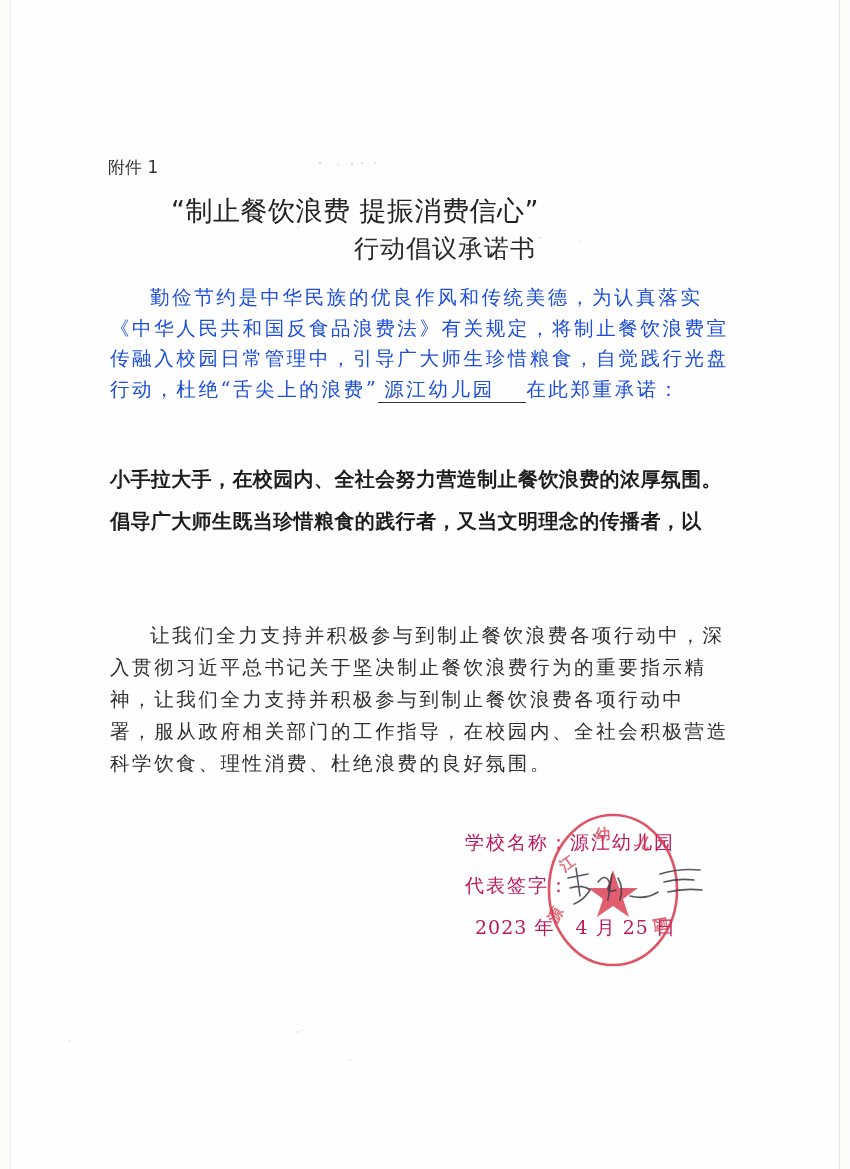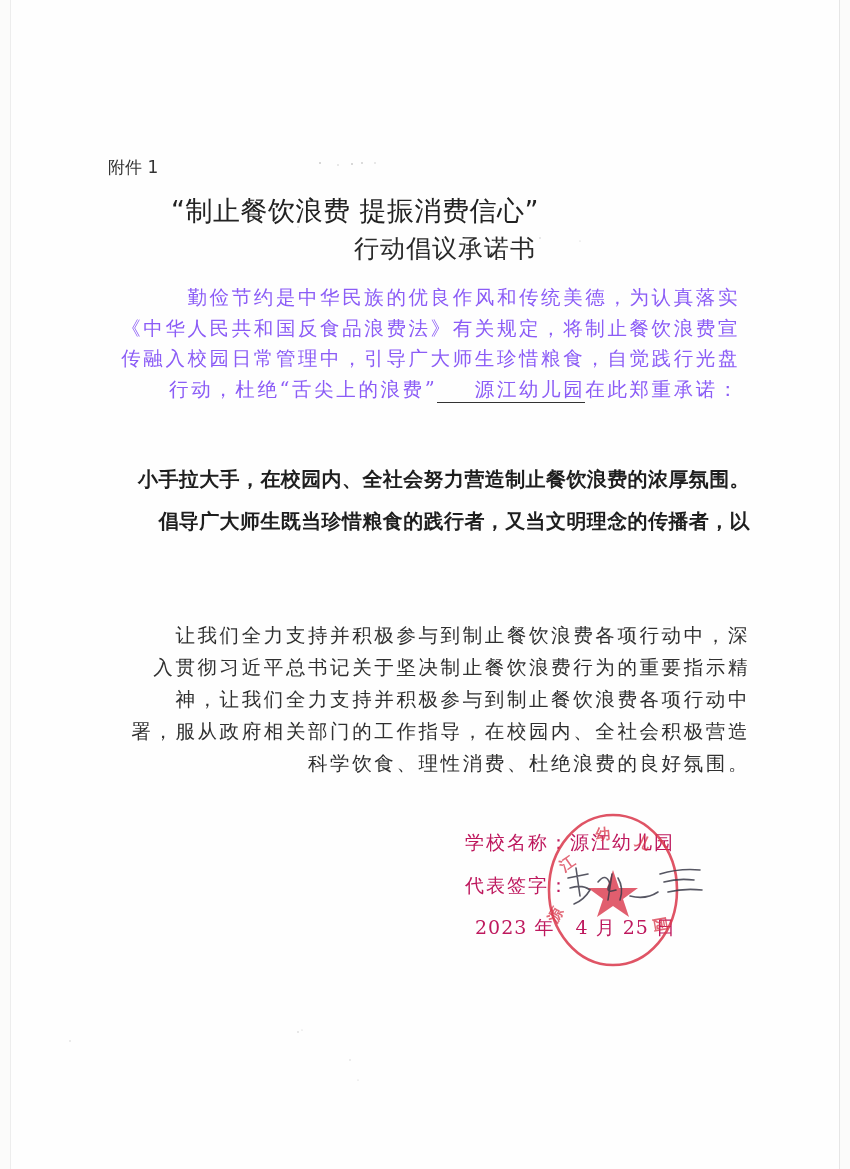--- a/index.html
+++ b/index.html
@@ -7,29 +7,29 @@
       width: 850px; height: 1169px; position: relative; overflow: hidden;
       background: #fbfbfa;
       font-family: "DejaVu Serif", "Liberation Serif", serif;
       color: #2a2a2a;
     }
     .page {
       position: absolute; left: 10px; top: 0; width: 828px; height: 1169px;
       background: #fefefe;
       border-left: 1px solid #ededed; border-right: 1px solid #e6e6e6;
     }
-    .abs { position: absolute; white-space: nowrap; text-align: right; }
+    .abs { position: absolute; white-space: nowrap; }
     .sans { font-family: "DejaVu Sans", "Liberation Sans", sans-serif; }
     .serif { font-family: "DejaVu Serif", "Liberation Serif", serif; }
 
     .attachment { left: 108px; top: 156px; font-size: 17px; color: #333; }
     .title1 { left: 0; width: 710px; text-align: center; top: 193px; font-size: 27px; color: #222; letter-spacing: 0.5px; }
     .title2 { left: 0; width: 850px; text-align: center; top: 232px; font-size: 25px; color: #2a2a2a; letter-spacing: 1px; padding-left: 20px; }
 
-    .p1 { left: 110px; top: 283px; width: 630px; font-size: 19.5px; line-height: 30.5px; white-space: normal; color: #8b5cf6; letter-spacing: 2.6px; }
+    .p1 { left: 110px; top: 283px; width: 630px; font-size: 19.5px; line-height: 30.5px; white-space: normal; color: #1d4ed8; letter-spacing: 2.6px; }
     .p1 .line { display: block; white-space: nowrap; }
     .underlined { display: inline-block; border-bottom: 1.5px solid #333; width: 148px; padding-left: 6px; box-sizing: border-box; line-height: 24px; }
 
     .p2 { left: 110px; top: 458px; width: 640px; font-size: 20px; line-height: 42px; white-space: normal; color: #1e1e1e; font-weight: bold; letter-spacing: 0.4px; }
     .p2 .line { display: block; white-space: nowrap; }
 
     .p3 { left: 110px; top: 620px; width: 640px; font-size: 19.5px; line-height: 32px; white-space: normal; color: #303030; letter-spacing: 2.6px; }
     .p3 .line { display: block; white-space: nowrap; }
 
     .sig { left: 465px; font-size: 19px; color: #be185d; letter-spacing: 2px; }

